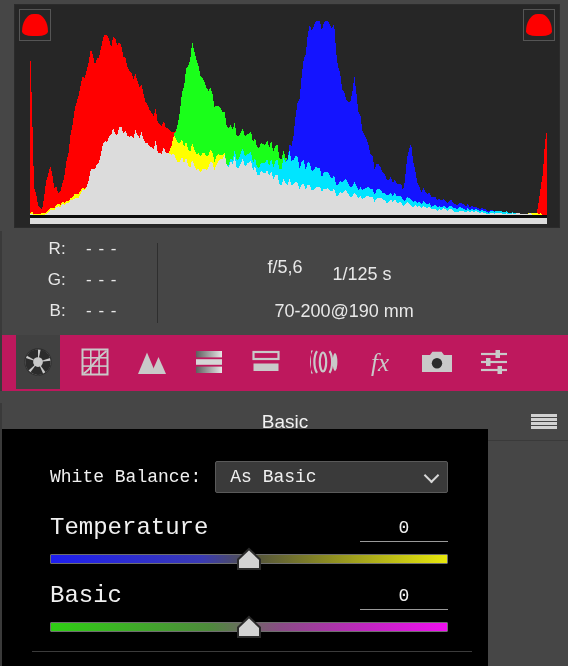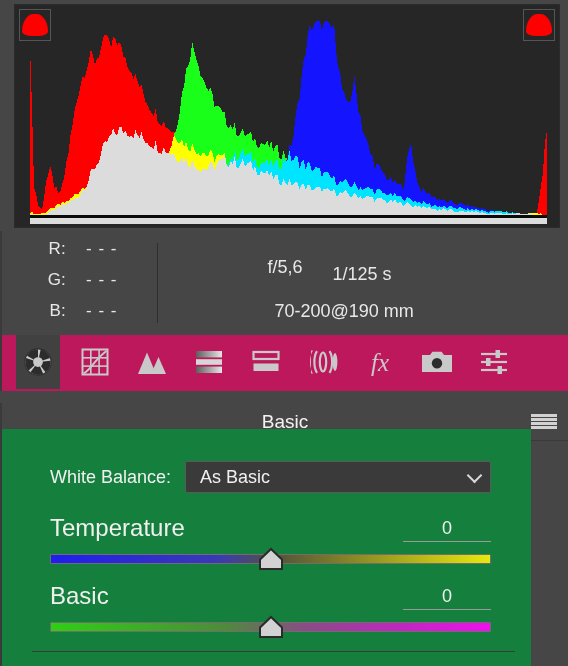--- a/index.html
+++ b/index.html
@@ -107,23 +107,24 @@
   .panel-menu {
     position: absolute; right: 11px; top: 50%; transform: translateY(-50%);
     width: 26px; height: 18px; cursor: pointer;
     display: flex; flex-direction: column; justify-content: space-between;
     padding: 1px 0;
   }
   .panel-menu i { display: block; height: 3px; background: #d2d2d2; }
 
   
   .panel-body {
-    position: absolute; left: 0; top: 429px; width: 531px; height: 237px;
-    background: #15803d;
+    position: absolute; left: 0; top: 429px; width: 488px; height: 237px;
+    background: #000000;
     border-left: 2px solid #3a3a3a;
+    font-family: Liberation Mono, monospace;
   }
   .wb-row {
     position: absolute; left: 0; right: 0; top: 32px;
     display: flex; align-items: center; padding: 0 40px 0 48px;
   }
   .wb-label { color: #f0f0f0; font-size: 18px; white-height: nowrap; }
   .wb-select {
     position: relative; margin-left: 14px; flex: 1; height: 32px;
     background: #3a3a3a; border: 1px solid #5a5a5a; border-radius: 2px;
     display: flex; align-items: center; padding: 0 28px 0 14px;

